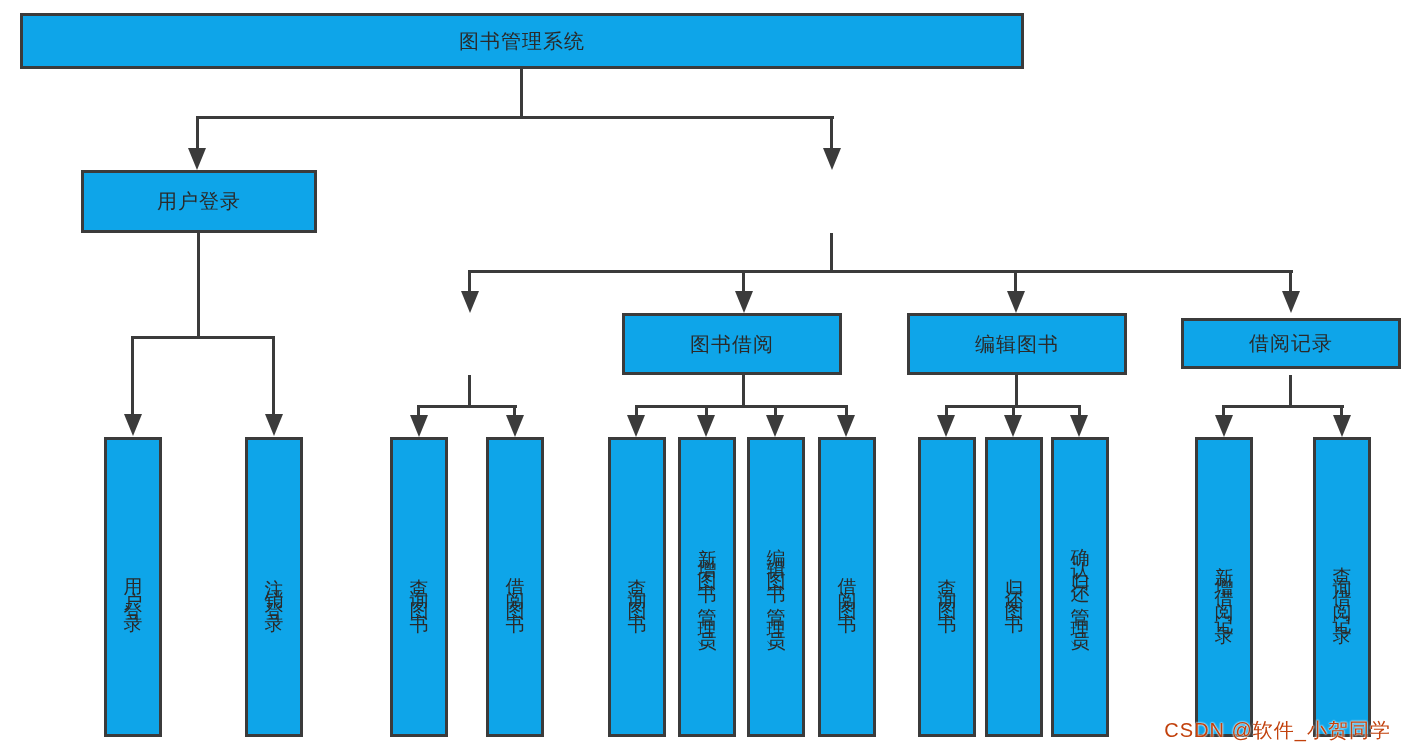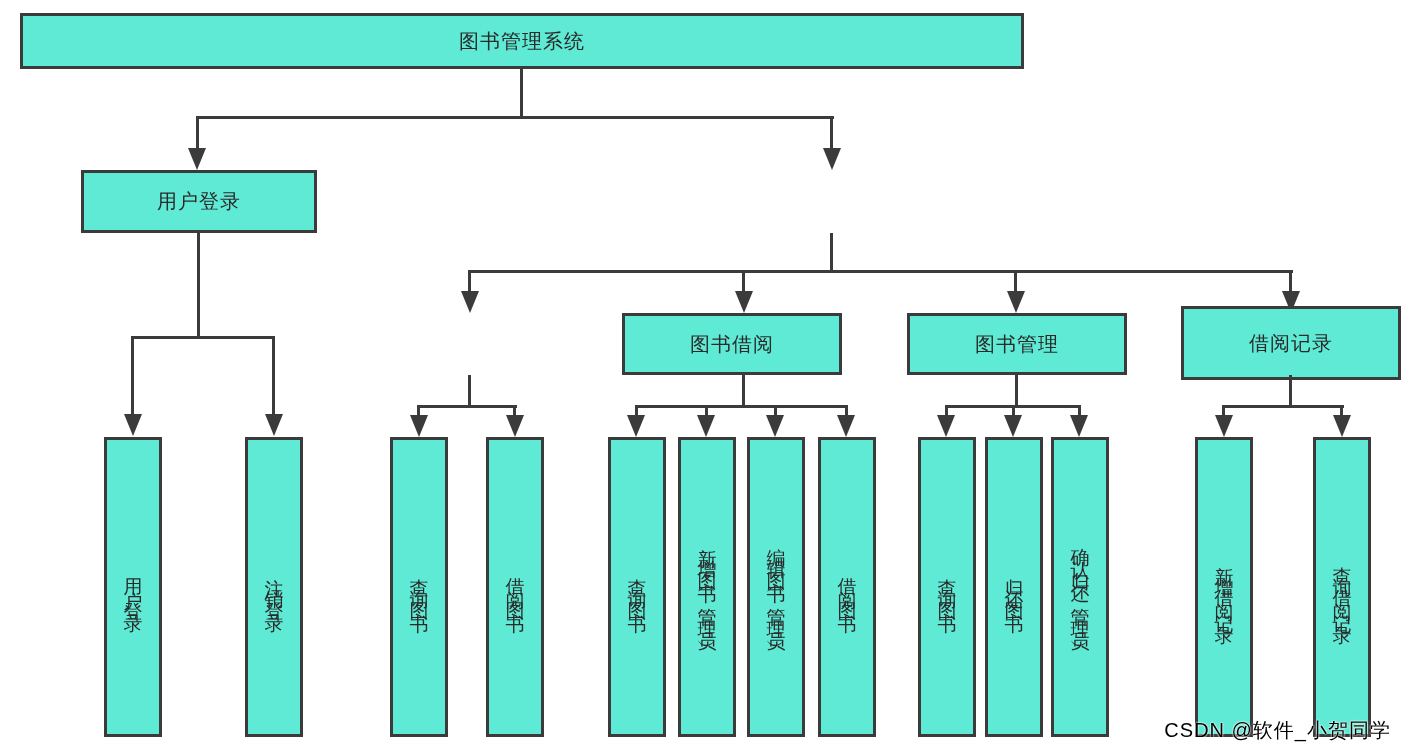--- a/index.html
+++ b/index.html
@@ -2,38 +2,38 @@
 <html><head>
 <meta charset="utf-8">
 <style>
   html,body{margin:0;padding:0;background:#ffffff;}
   .canvas{
     position:relative;width:1405px;height:747px;background:#ffffff;
     font-family:"Liberation Sans",sans-serif;overflow:hidden;
   }
   .box{
     position:absolute;box-sizing:border-box;
-    border:3px solid #3b3b3b;background:#5eead4;color:#2a2a2a;
+    border:3px solid #3b3b3b;background:#0ea5e9;color:#2a2a2a;
     display:flex;align-items:center;justify-content:center;
   }
   .hbox{font-size:20px;letter-spacing:1px;}
   .vbox span{
     writing-mode:vertical-lr;text-orientation:mixed;
     font-size:19px;line-height:1.05;letter-spacing:12px;
     white-space:nowrap;
   }
   .line{position:absolute;background:#3b3b3b;}
   .arrow{
     position:absolute;width:0;height:0;
     border-left:9px solid transparent;border-right:9px solid transparent;
     border-top:22px solid #3b3b3b;
   }
   .watermark{
     position:absolute;right:14px;bottom:3px;
-    font-size:20px;color:#000000;letter-spacing:1px;
+    font-size:20px;color:#c2410c;letter-spacing:1px;
     text-shadow:0 0 2px #ffffff, 0 0 2px #ffffff;
   }
 </style>
 </head>
 <body>
 
 <div class="canvas">
 
   <div class="box hbox" style="left:20px;top:13px;width:1004px;height:56px;">
     <span>图书管理系统</span>
@@ -65,23 +65,23 @@
   <div class="arrow" style="left:735px;top:291px;"></div>
   <div class="line" style="left:1014px;top:270px;width:3px;height:23px;"></div>
   <div class="arrow" style="left:1007px;top:291px;"></div>
   <div class="line" style="left:1289px;top:270px;width:3px;height:23px;"></div>
   <div class="arrow" style="left:1282px;top:291px;"></div>
 
   <div class="box hbox" style="left:622px;top:313px;width:220px;height:62px;">
     <span>图书借阅</span>
   </div>
   <div class="box hbox" style="left:907px;top:313px;width:220px;height:62px;">
-    <span>图书管理</span>
+    <span>编辑图书</span>
   </div>
-  <div class="box hbox" style="left:1181px;top:306px;width:220px;height:74px;">
+  <div class="box hbox" style="left:1181px;top:318px;width:220px;height:51px;">
     <span>借阅记录</span>
   </div>
 
   <div class="line" style="left:468px;top:375px;width:3px;height:33px;"></div>
   <div class="line" style="left:417px;top:405px;width:100px;height:3px;"></div>
   <div class="line" style="left:417px;top:405px;width:3px;height:12px;"></div>
   <div class="arrow" style="left:410px;top:415px;"></div>
   <div class="line" style="left:513px;top:405px;width:3px;height:12px;"></div>
   <div class="arrow" style="left:506px;top:415px;"></div>
 

